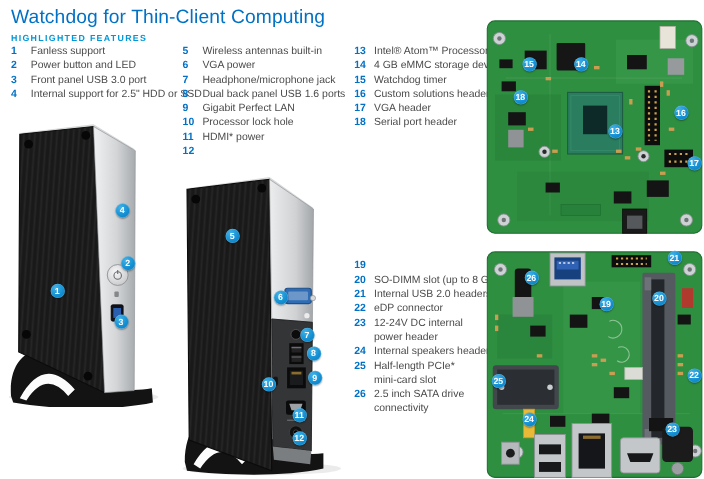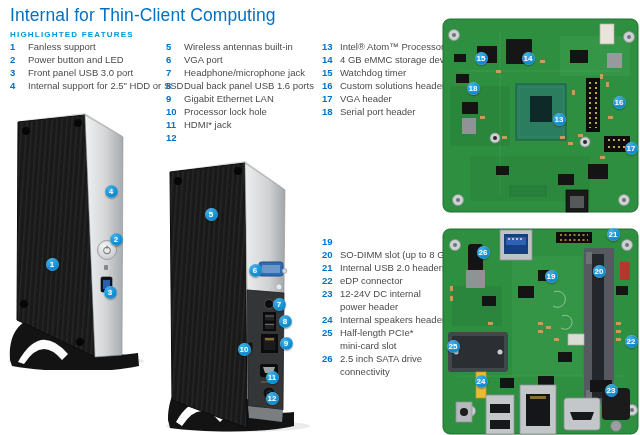--- a/index.html
+++ b/index.html
@@ -16,21 +16,21 @@
   .callout{position:absolute;width:13px;height:13px;border-radius:50%;
            background:radial-gradient(circle at 35% 28%, #41b1e8 0%, #1490d2 55%, #0b79bd 100%);
            color:#fff;font-size:8px;line-height:13px;font-weight:700;text-align:center;
            box-shadow:0 1px 1.5px rgba(0,0,0,0.35), inset 0 0 0 0.5px rgba(255,255,255,0.25);}
 </style>
 </head>
 <body>
 
 <div class="canvas">
 
-  <div class="title">Internal for Thin-Client Computing</div>
+  <div class="title">Watchdog for Thin-Client Computing</div>
   <div class="section-label">HIGHLIGHTED FEATURES</div>
 
   <div class="feat-col" style="left:10px;top:40px;">
       <div class="feat">
         <span class="num">1</span>
         <span class="txt">Fanless support</span>
       </div>
       <div class="feat">
         <span class="num">2</span>
         <span class="txt">Power button and LED</span>
@@ -44,41 +44,41 @@
         <span class="txt">Internal support for 2.5" HDD or SSD</span>
       </div>
     </div>
   <div class="feat-col" style="left:166px;top:40px;">
       <div class="feat">
         <span class="num">5</span>
         <span class="txt">Wireless antennas built-in</span>
       </div>
       <div class="feat">
         <span class="num">6</span>
-        <span class="txt">VGA port</span>
+        <span class="txt">VGA power</span>
       </div>
       <div class="feat">
         <span class="num">7</span>
         <span class="txt">Headphone/microphone jack</span>
       </div>
       <div class="feat">
         <span class="num">8</span>
         <span class="txt">Dual back panel USB 1.6 ports</span>
       </div>
       <div class="feat">
         <span class="num">9</span>
-        <span class="txt">Gigabit Ethernet LAN</span>
+        <span class="txt">Gigabit Perfect LAN</span>
       </div>
       <div class="feat">
         <span class="num">10</span>
         <span class="txt">Processor lock hole</span>
       </div>
       <div class="feat">
         <span class="num">11</span>
-        <span class="txt">HDMI* jack</span>
+        <span class="txt">HDMI* power</span>
       </div>
       <div class="feat">
         <span class="num">12</span>
       </div>
     </div>
   <div class="feat-col" style="left:322px;top:40px;">
       <div class="feat">
         <span class="num">13</span>
         <span class="txt">Intel® Atom™ Processor E3815</span>
       </div>

